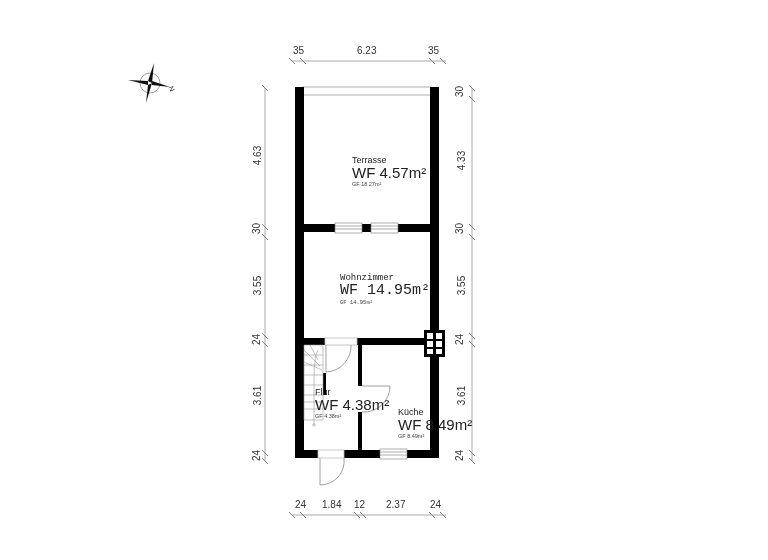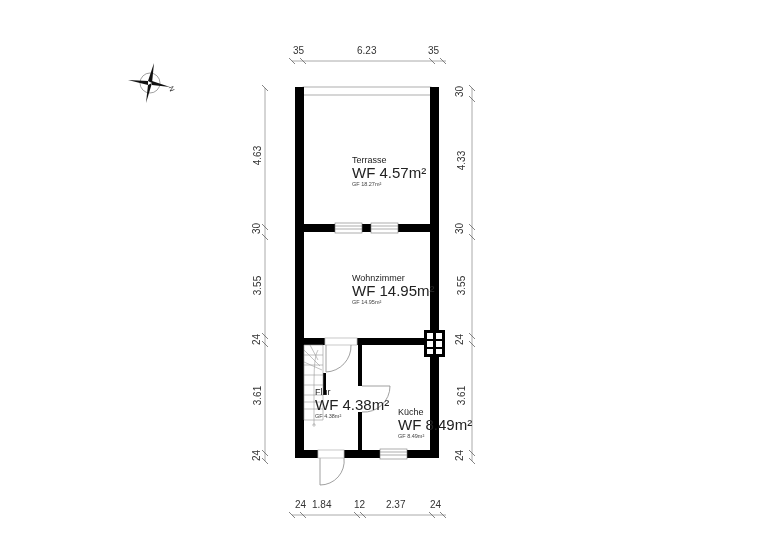--- a/index.html
+++ b/index.html
@@ -112,42 +112,42 @@
     <line x1="314" y1="382" x2="314" y2="425"></line>
     <circle cx="314" cy="425" r="1.2"></circle>
   </g>
 </svg>
 
 <div class="html-label" style="left:352px;top:156px;">
   <span class="name">Terrasse</span>
   <span class="wf">WF 4.57m²</span>
   <span class="gf">GF 18.27m²</span>
 </div>
-<div class="html-label" style="left:352px;top:274px;">
+<div class="html-label" style="left:340px;top:274px;font-family:Liberation Mono, monospace;">
   <span class="name">Wohnzimmer</span>
   <span class="wf">WF 14.95m²</span>
   <span class="gf">GF 14.95m²</span>
 </div>
 <div class="html-label" style="left:315px;top:388px;">
   <span class="name">Flur</span>
   <span class="wf">WF 4.38m²</span>
   <span class="gf">GF 4.38m²</span>
 </div>
 <div class="html-label" style="left:398px;top:408px;">
   <span class="name">Küche</span>
   <span class="wf">WF 8.49m²</span>
   <span class="gf">GF 8.49m²</span>
 </div>
 
 <span class="dim" style="left:293px;top:45px;">35</span>
 <span class="dim" style="left:357px;top:45px;">6.23</span>
 <span class="dim" style="left:428px;top:45px;">35</span>
 
 <span class="dim" style="left:295px;top:499px;">24</span>
-<span class="dim" style="left:312px;top:499px;">1.84</span>
+<span class="dim" style="left:322px;top:499px;">1.84</span>
 <span class="dim" style="left:354px;top:499px;">12</span>
 <span class="dim" style="left:386px;top:499px;">2.37</span>
 <span class="dim" style="left:430px;top:499px;">24</span>
 
 <span class="dim dim-v" style="left:248px;top:150px;">4.63</span>
 <span class="dim dim-v" style="left:251px;top:223px;">30</span>
 <span class="dim dim-v" style="left:248px;top:280px;">3.55</span>
 <span class="dim dim-v" style="left:251px;top:334px;">24</span>
 <span class="dim dim-v" style="left:248px;top:390px;">3.61</span>
 <span class="dim dim-v" style="left:251px;top:450px;">24</span>

